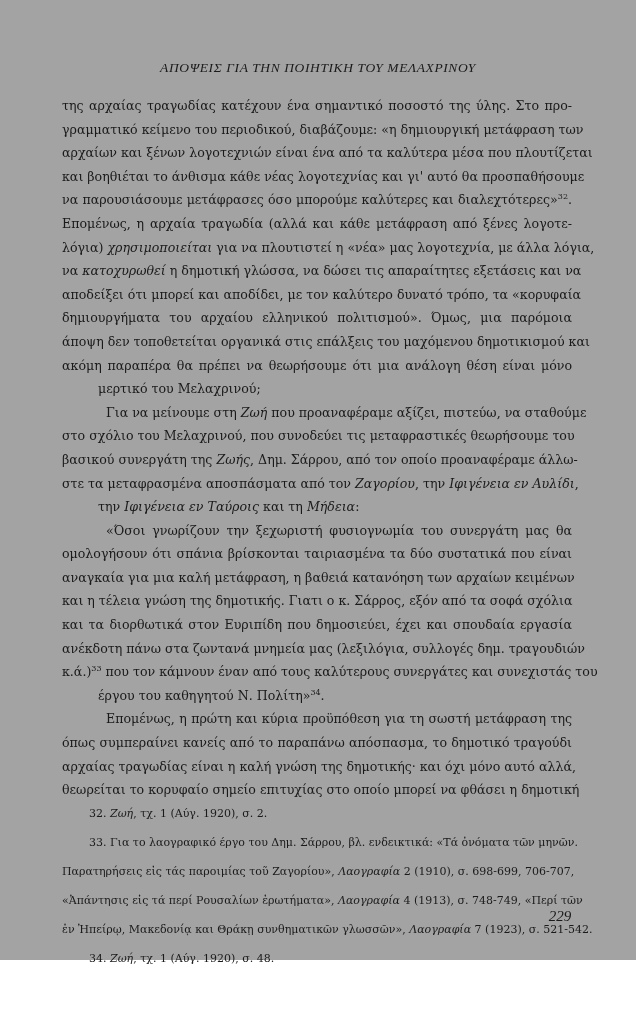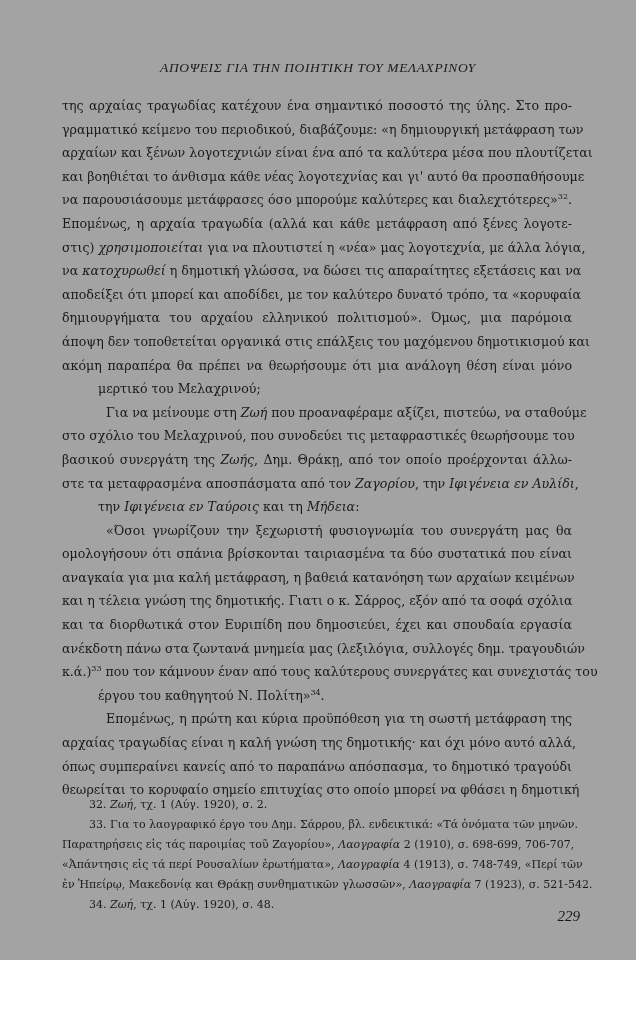--- a/index.html
+++ b/index.html
@@ -21,76 +21,76 @@
   }
   .line { display: block; text-align: justify; text-align-last: justify; white-space: nowrap; overflow: visible; height: 23.6px; }
   .line.last { text-align-last: left; margin-left: 36px; }
   .line.indent { padding-left: 44px; }
   i, .it { font-style: italic; }
   sup { font-size: 8px; line-height: 0; vertical-align: 5px; }
   .footnotes {
     position: absolute; left: 62px; width: 510px; top: 795px;
     font-family: "DejaVu Serif", serif; font-size: 11px; line-height: 20px; color: #1a1a1a;
   }
-  .fn-line { display: block; white-space: nowrap; text-align: justify; text-align-last: justify; height: 20px; }
+  .fn-line { display: block; white-space: nowrap; text-align: justify; text-align-last: justify; height: 20px; margin-top: 9px; }
   .fn-line.last { text-align-last: left; }
   .fn-line.indent { padding-left: 27px; }
   .page-number {
-    position: absolute; left: 540px; top: 908px; width: 40px; text-align: right;
+    position: absolute; left: 540px; top: 908px; width: 40px; text-align: center;
     font-family: "Liberation Serif", serif; font-style: italic; font-size: 15px; color: #1a1a1a;
   }
 </style>
 </head>
 <body>
 
 <div class="page">
 
   <div class="running-head">ΑΠΟΨΕΙΣ ΓΙΑ ΤΗΝ ΠΟΙΗΤΙΚΗ ΤΟΥ ΜΕΛΑΧΡΙΝΟΥ</div>
 
   <div class="body-text">
 
     <div>
       <span class="line">της αρχαίας τραγωδίας κατέχουν ένα σημαντικό ποσοστό της ύλης. Στο προ-</span>
       <span class="line">γραμματικό κείμενο του περιοδικού, διαβάζουμε: «η δημιουργική μετάφραση των</span>
       <span class="line">αρχαίων και ξένων λογοτεχνιών είναι ένα από τα καλύτερα μέσα που πλουτίζεται</span>
       <span class="line">και βοηθιέται το άνθισμα κάθε νέας λογοτεχνίας και γι' αυτό θα προσπαθήσουμε</span>
       <span class="line"><span>να παρουσιάσουμε μετάφρασες όσο μπορούμε καλύτερες και διαλεχτότερες»</span><sup>32</sup>.</span>
       <span class="line">Επομένως, η αρχαία τραγωδία (αλλά και κάθε μετάφραση από ξένες λογοτε-</span>
-      <span class="line"><span>στις)</span> <i>χρησιμοποιείται</i> <span>για να πλουτιστεί η «νέα» μας λογοτεχνία, με άλλα λόγια,</span></span>
+      <span class="line"><span>λόγια)</span> <i>χρησιμοποιείται</i> <span>για να πλουτιστεί η «νέα» μας λογοτεχνία, με άλλα λόγια,</span></span>
       <span class="line"><span>να</span> <i>κατοχυρωθεί</i> <span>η δημοτική γλώσσα, να δώσει τις απαραίτητες εξετάσεις και να</span></span>
       <span class="line">αποδείξει ότι μπορεί και αποδίδει, με τον καλύτερο δυνατό τρόπο, τα «κορυφαία</span>
       <span class="line">δημιουργήματα του αρχαίου ελληνικού πολιτισμού». Όμως, μια παρόμοια</span>
       <span class="line">άποψη δεν τοποθετείται οργανικά στις επάλξεις του μαχόμενου δημοτικισμού και</span>
       <span class="line">ακόμη παραπέρα θα πρέπει να θεωρήσουμε ότι μια ανάλογη θέση είναι μόνο</span>
       <span class="line last">μερτικό του Μελαχρινού;</span>
     </div>
 
     <div>
       <span class="line indent"><span>Για να μείνουμε στη</span> <i>Ζωή</i> <span>που προαναφέραμε αξίζει, πιστεύω, να σταθούμε</span></span>
       <span class="line">στο σχόλιο του Μελαχρινού, που συνοδεύει τις μεταφραστικές θεωρήσουμε του</span>
-      <span class="line"><span>βασικού συνεργάτη της</span> <i>Ζωής</i><span>, Δημ. Θράκῃ, από τον οποίο προέρχονται άλλω-</span></span>
+      <span class="line"><span>βασικού συνεργάτη της</span> <i>Ζωής</i><span>, Δημ. Σάρρου, από τον οποίο προαναφέραμε άλλω-</span></span>
       <span class="line"><span>στε τα μεταφρασμένα αποσπάσματα από τον</span> <i>Ζαγορίου</i><span>, την</span> <i>Ιφιγένεια εν Αυλίδι</i><span>,</span></span>
       <span class="line last"><span>την</span> <i>Ιφιγένεια εν Ταύροις</i> <span>και τη</span> <i>Μήδεια</i><span>:</span></span>
     </div>
 
     <div>
       <span class="line indent">«Όσοι γνωρίζουν την ξεχωριστή φυσιογνωμία του συνεργάτη μας θα</span>
       <span class="line">ομολογήσουν ότι σπάνια βρίσκονται ταιριασμένα τα δύο συστατικά που είναι</span>
       <span class="line">αναγκαία για μια καλή μετάφραση, η βαθειά κατανόηση των αρχαίων κειμένων</span>
       <span class="line">και η τέλεια γνώση της δημοτικής. Γιατι ο κ. Σάρρος, εξόν από τα σοφά σχόλια</span>
       <span class="line">και τα διορθωτικά στον Ευριπίδη που δημοσιεύει, έχει και σπουδαία εργασία</span>
       <span class="line">ανέκδοτη πάνω στα ζωντανά μνημεία μας (λεξιλόγια, συλλογές δημ. τραγουδιών</span>
       <span class="line"><span>κ.ά.)</span><sup>33</sup> <span>που τον κάμνουν έναν από τους καλύτερους συνεργάτες και συνεχιστάς του</span></span>
       <span class="line last"><span>έργου του καθηγητού Ν. Πολίτη»</span><sup>34</sup>.</span>
     </div>
 
     <div>
       <span class="line indent">Επομένως, η πρώτη και κύρια προϋπόθεση για τη σωστή μετάφραση της</span>
+      <span class="line">όπως συμπεραίνει κανείς από το παραπάνω απόσπασμα, το δημοτικό τραγούδι</span>
       <span class="line">αρχαίας τραγωδίας είναι η καλή γνώση της δημοτικής· και όχι μόνο αυτό αλλά,</span>
-      <span class="line">όπως συμπεραίνει κανείς από το παραπάνω απόσπασμα, το δημοτικό τραγούδι</span>
       <span class="line">θεωρείται το κορυφαίο σημείο επιτυχίας στο οποίο μπορεί να φθάσει η δημοτική</span>
     </div>
   </div>
 
   <div class="footnotes">
     <span class="fn-line last indent"><span>32.</span> <i>Ζωή</i><span>, τχ. 1 (Αύγ. 1920), σ. 2.</span></span>
     <div>
       <span class="fn-line indent">33. Για το λαογραφικό έργο του Δημ. Σάρρου, βλ. ενδεικτικά: «Τά ὀνόματα τῶν μηνῶν.</span>
       <span class="fn-line"><span>Παρατηρήσεις εἰς τάς παροιμίας τοῦ Ζαγορίου»,</span> <i>Λαογραφία</i> <span>2 (1910), σ. 698-699, 706-707,</span></span>
       <span class="fn-line"><span>«Ἀπάντησις εἰς τά περί Ρουσαλίων ἐρωτήματα»,</span> <i>Λαογραφία</i> <span>4 (1913), σ. 748-749, «Περί τῶν</span></span>

